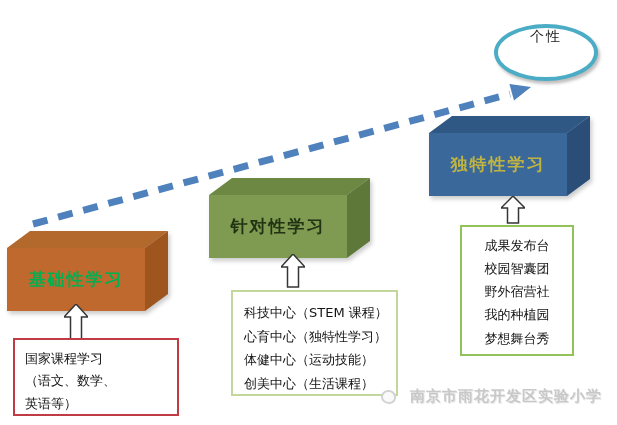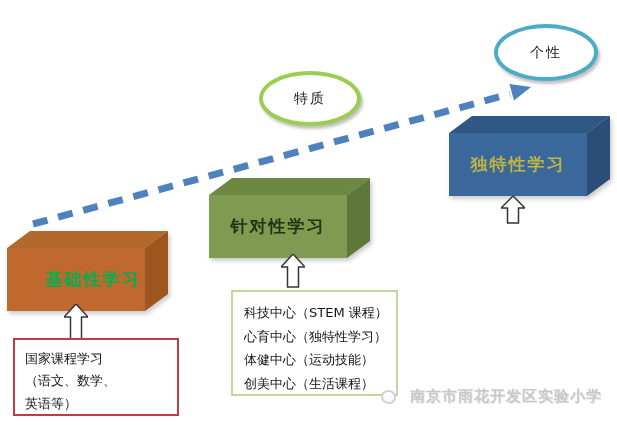--- a/index.html
+++ b/index.html
@@ -5,21 +5,21 @@
   html,body{margin:0;padding:0;background:#fff;}
   .stage{
     position:relative;width:617px;height:425px;background:#ffffff;overflow:hidden;
     font-family:"DejaVu Sans","Liberation Sans",sans-serif;
   }
   
   .trend-svg{position:absolute;left:0;top:0;width:617px;height:425px;}
   
   .bubble{
     position:absolute;background:#fff;border-radius:50%;
-    display:flex;align-items:center;justify-content:center;
+    display:flex;justify-content:center;
     font-size:14px;color:#1a1a1a;letter-spacing:2px;
     box-shadow:2px 3px 3px rgba(120,112,112,.45);
   }
   .bubble.b1{left:33px;top:143px;width:88px;height:45px;border:4px solid #D8A32B;}
   .bubble.b2{left:259px;top:71px;width:94px;height:47px;border:4px solid #9ACD50;}
   .bubble.b3{left:494px;top:24px;width:96px;height:49px;border:4px solid #4BACC6;}
   
   .cube{position:absolute;width:161px;height:80px;filter:drop-shadow(2px 3px 2px rgba(0,0,0,.2));}
   .cube .face{position:absolute;}
   .cube .top{left:0;top:0;width:161px;height:17px;
@@ -27,21 +27,21 @@
   .cube .side{left:138px;top:0;width:23px;height:80px;
     clip-path:polygon(0 17px,23px 0,23px 63px,0 80px);}
   .cube .front{left:0;top:17px;width:138px;height:63px;}
   .cube .label{
     position:absolute;left:0;top:17px;width:138px;height:63px;
     display:flex;align-items:center;justify-content:center;
     font-size:17px;font-weight:bold;letter-spacing:2px;
   }
   .cube.c1{left:7px;top:231px;}
   .cube.c2{left:209px;top:178px;}
-  .cube.c3{left:449px;top:116px;border-radius:16px;}
+  .cube.c3{left:429px;top:116px;border-radius:16px;}
   
   .up-arrow{position:absolute;}
   .up-arrow.a1{left:64px;top:304px;}
   .up-arrow.a2{left:281px;top:254px;}
   .up-arrow.a3{left:501px;top:196px;}
   
   .detail{position:absolute;background:#fff;color:#141414;font-size:13px;box-sizing:border-box;}
   .detail .line{white-space:nowrap;}
   .detail.d1{left:13px;top:338px;width:166px;height:78px;border:2px solid #C03B44;
     padding:8px 4px 0 10px;line-height:1.72;}
@@ -63,32 +63,29 @@
 </head>
 <body>
 
 <div class="stage">
 
   <svg class="trend-svg" viewBox="0 0 617 425" xmlns="http://www.w3.org/2000/svg">
     <line x1="33" y1="224" x2="510" y2="94" stroke-width="7" stroke-dasharray="15 11" stroke-linecap="butt" style="stroke: rgb(79, 129, 189);"></line>
     <polygon points="531,87 514,100.5 509.4,84.1" style="fill: rgb(79, 129, 189);"></polygon>
   </svg>
 
-  <div class="bubble b2" style="border-color: rgb(154, 205, 80);">
-    <span>特质</span>
-  </div>
   <div class="bubble b3" style="border-color: rgb(75, 172, 198);">
     <span>个性</span>
   </div>
 
   <div class="cube c1">
     <div class="face top" style="background: rgb(179, 104, 44);"></div>
     <div class="face side" style="background: rgb(158, 85, 30);"></div>
     <div class="face front" style="background: rgb(192, 105, 47);"></div>
-    <div class="label" style="color: rgb(0, 176, 80); margin-left: 17px;">基础性学习</div>
+    <div class="label" style="color: rgb(0, 176, 80);">基础性学习</div>
   </div>
 
   <div class="cube c2">
     <div class="face top" style="background: rgb(108, 136, 67);"></div>
     <div class="face side" style="background: rgb(94, 120, 58);"></div>
     <div class="face front" style="background: rgb(126, 155, 81);"></div>
     <div class="label" style="color: rgb(34, 51, 19);">针对性学习</div>
   </div>
 
   <div class="cube c3">
@@ -114,19 +111,26 @@
     <div class="line">英语等）</div>
   </div>
 
   <div class="detail d2" style="border-color: rgb(195, 215, 155);">
     <div class="line">科技中心（STEM 课程）</div>
     <div class="line">心育中心（独特性学习）</div>
     <div class="line">体健中心（运动技能）</div>
     <div class="line">创美中心（生活课程）</div>
   </div>
 
+  <div class="detail d3" style="border-color: rgb(146, 195, 91);">
+    <div class="line">成果发布台</div>
+    <div class="line">校园智囊团</div>
+    <div class="line">野外宿营社</div>
+    <div class="line">我的种植园</div>
+    <div class="line">梦想舞台秀</div>
+  </div>
 
   <div class="watermark" style="color: rgb(200, 200, 200);">
     <span class="wm-icon"></span>
     <span>南京市雨花开发区实验小学</span>
   </div>
 
 </div>
 
 </body></html>

